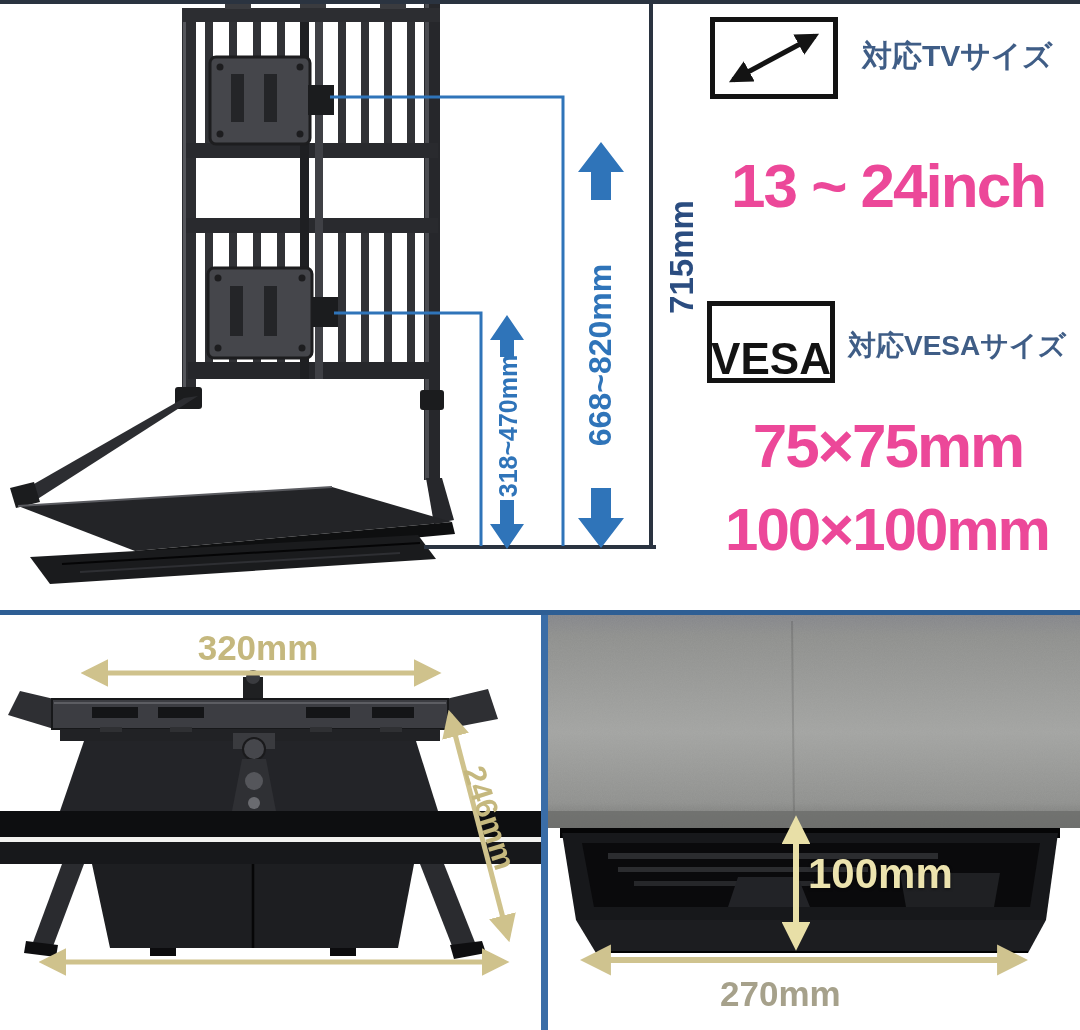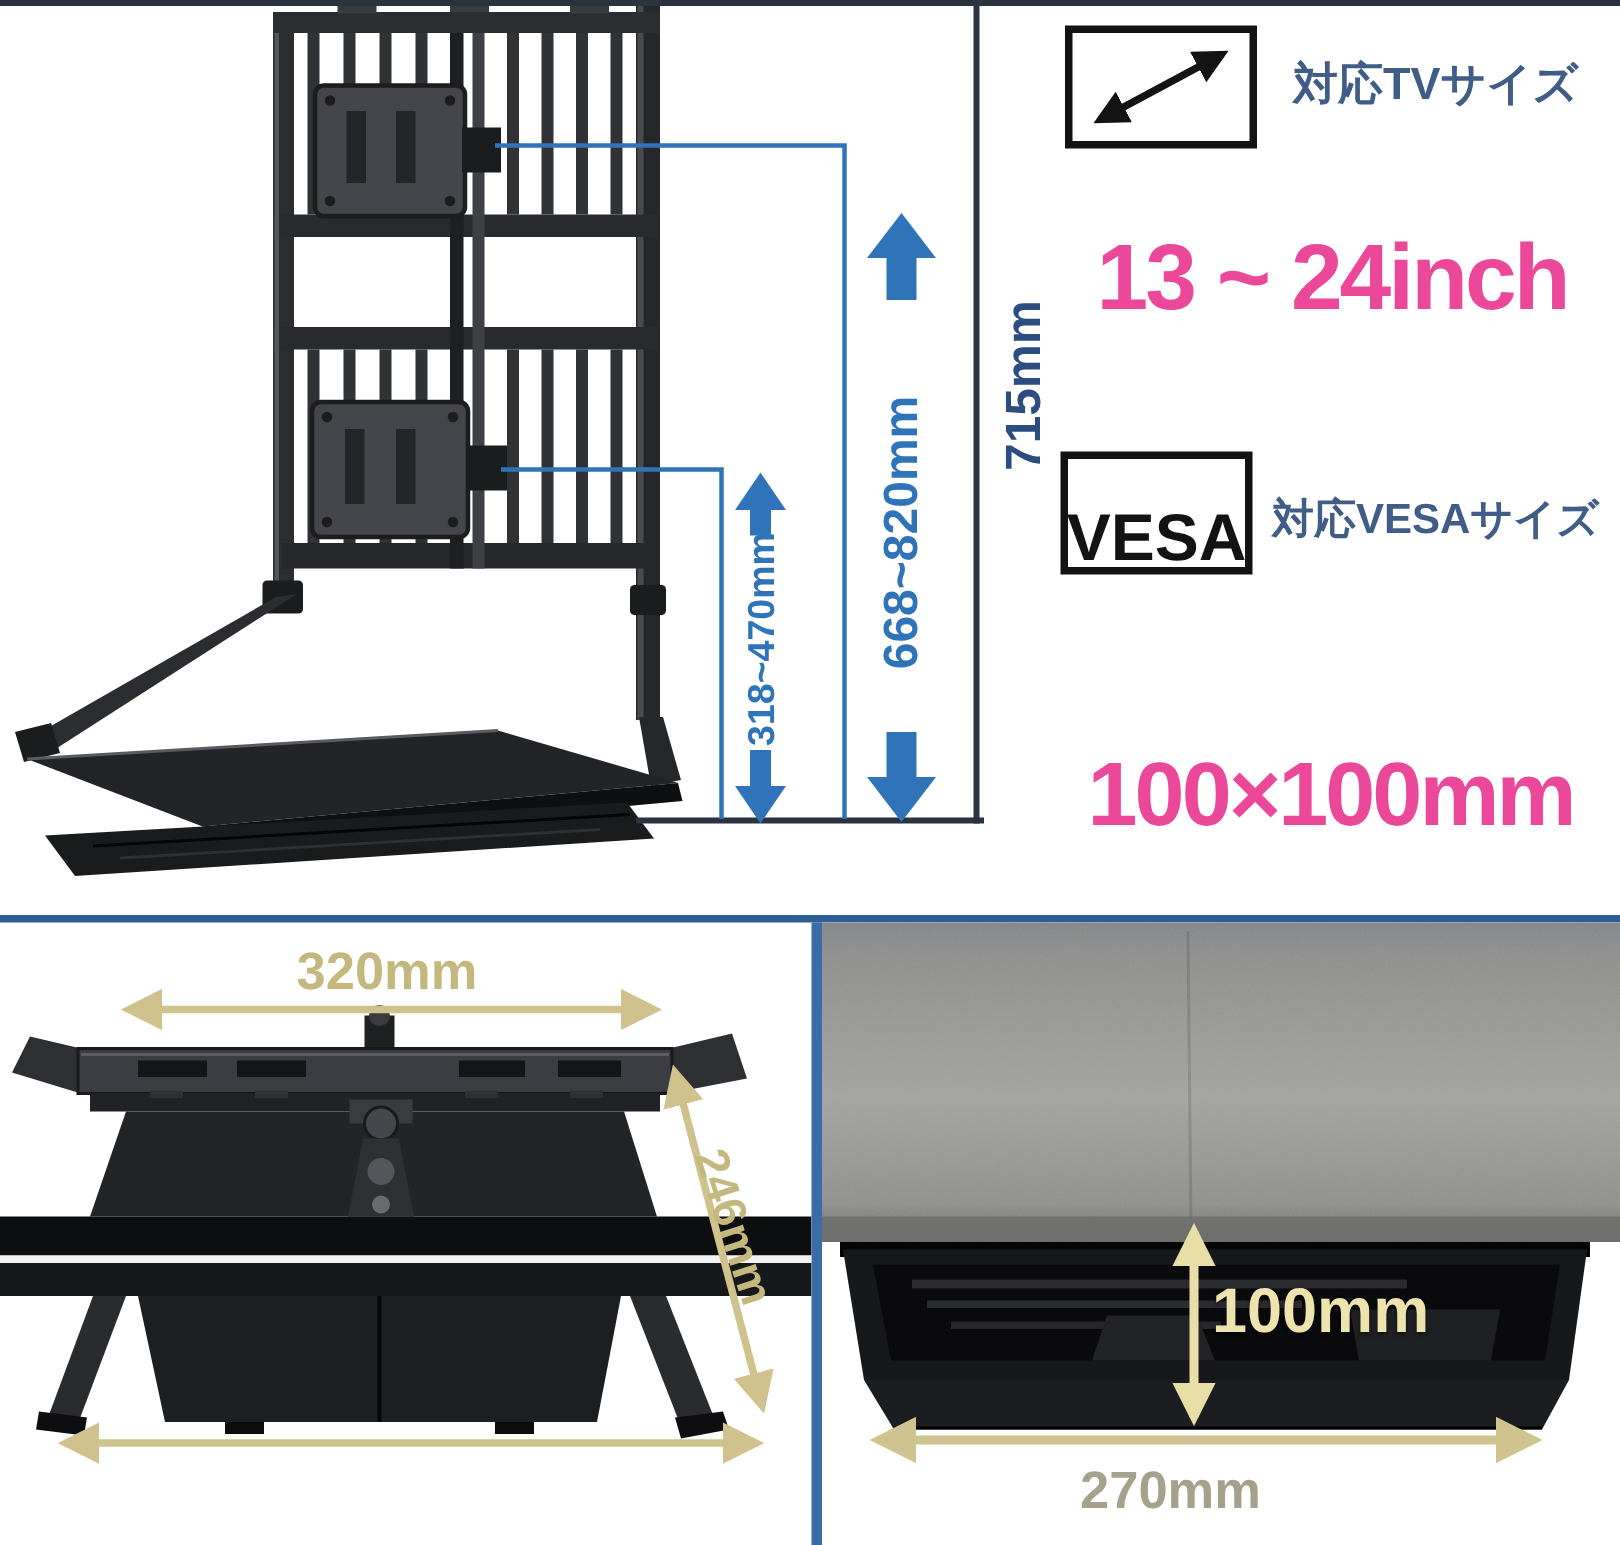--- a/index.html
+++ b/index.html
@@ -155,20 +155,21 @@
       <line x1="18" y1="58" x2="100" y2="14" stroke="#131313" stroke-width="5" marker-start="url(#blkArr)" marker-end="url(#blkArr)"></line>
     </svg>
   </div>
   <div class="jp-label" style="left:862px;top:36px;font-size:30px;">対応TVサイズ</div>
   <div class="big-blue" style="left:698px;top:150px;width:380px;font-size:62px;">13 ~ 24inch</div>
 
   <div class="frame-box" style="left:707px;top:301px;width:128px;height:82px;">
     <span class="vesa-text">VESA</span>
   </div>
   <div class="jp-label" style="left:848px;top:327px;font-size:28px;text-align:center;">対応VESAサイズ</div>
+  <div class="big-blue" style="left:698px;top:410px;width:380px;font-size:62px;">75×75mm</div>
   <div class="big-blue" style="left:688px;top:495px;width:398px;font-size:60px;">100×100mm</div>
 
   <div class="divider-h" style="left:0;top:610px;width:1080px;height:5px;"></div>
   <div class="divider-v" style="left:541px;top:615px;width:7px;height:415px;"></div>
 
   <svg class="abs" style="left:0;top:615px;" width="541" height="415" viewBox="0 0 541 415">
     <defs>
       <marker id="tanArr" viewBox="0 0 10 10" refX="8" refY="5" markerWidth="5.5" markerHeight="5.5" orient="auto-start-reverse">
         <path d="M0,0 L10,5 L0,10 z" fill="#cfc28c"></path>
       </marker>

